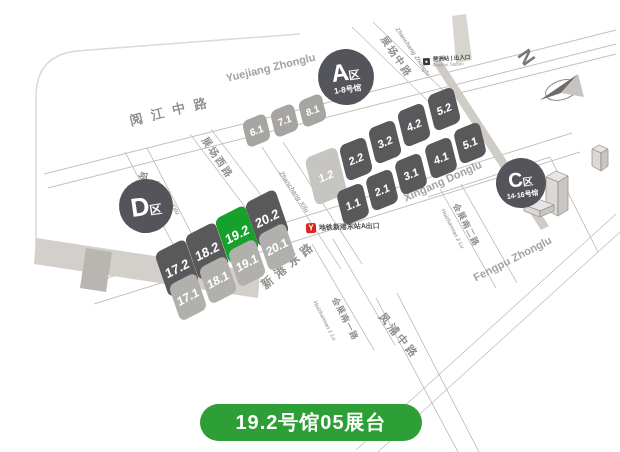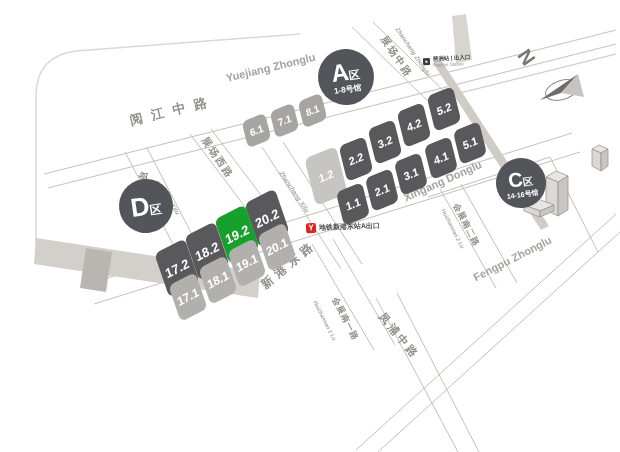--- a/index.html
+++ b/index.html
@@ -170,14 +170,15 @@
   </div>
 
   <div class="poirow" style="left:423px;top:55px;transform:rotate(-3deg);">
     <span class="sta-icon">●</span>
     <span class="sta-text">
       <span class="sta-l1">琶洲站 | 出入口</span>
       <span class="sta-l2">Pazhou Station</span>
     </span>
   </div>
 
+  <div id="badge">19.2号馆05展台</div>
 
 </div>
 
 </body></html>

